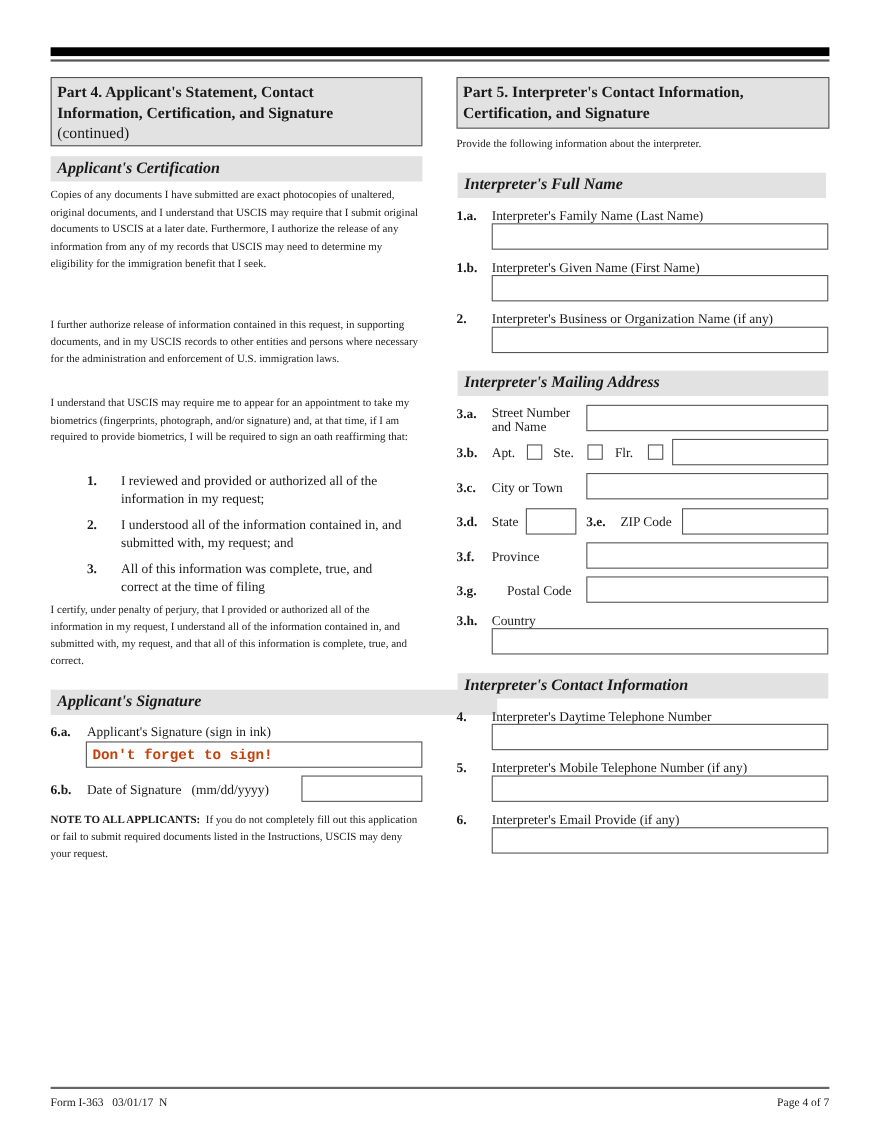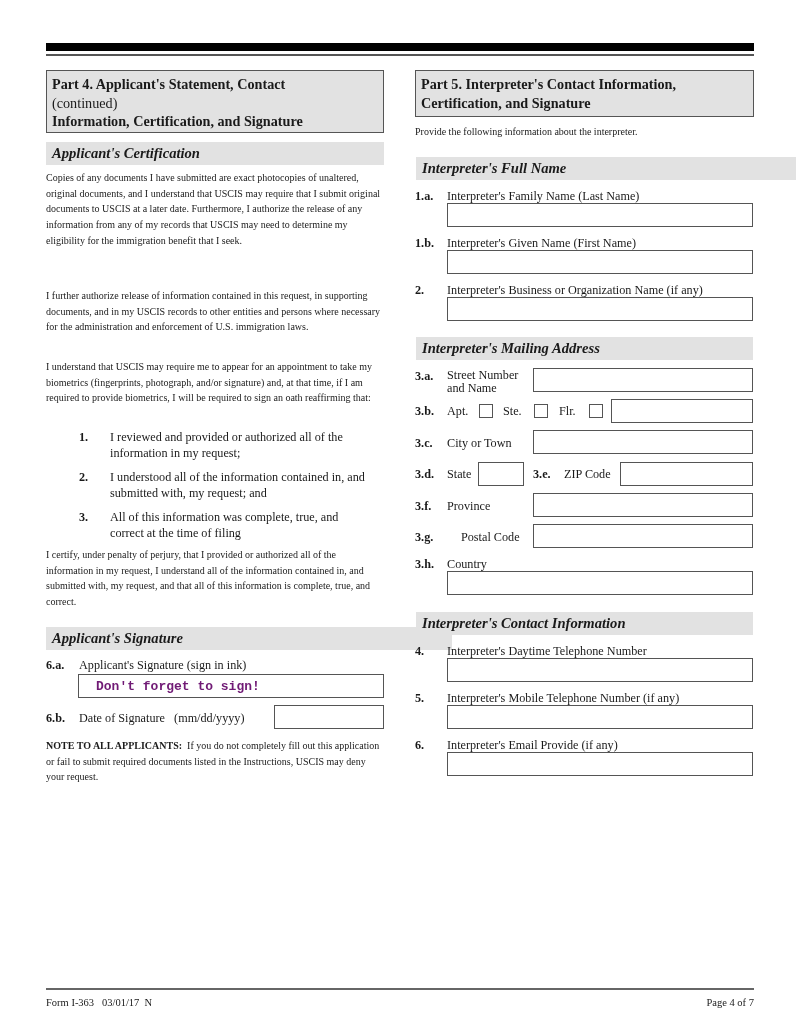--- a/index.html
+++ b/index.html
@@ -12,39 +12,39 @@
   .part-box { position: absolute; background: #e2e2e2; border: 1px solid #555; padding: 4px 5px; font-size: 14.2px; line-height: 18.5px; }
 
   .section-hdr { position: absolute; background: #e2e2e2; height: 23px; padding: 2px 6px; font-weight: bold; font-style: italic; font-size: 14.6px; line-height: 19px; }
 
   .para { position: absolute; font-size: 10px; line-height: 15.7px; }
   .num { position: absolute; font-weight: bold; font-size: 12.2px; }
   .lbl { position: absolute; font-size: 12.2px; line-height: 13px; }
   .field { position: absolute; border: 1px solid #555; background: #fff; height: 24px; }
   .chk { position: absolute; border: 1px solid #555; background: #fff; width: 14px; height: 14px; }
 
-  .sig-text { font-family: "Liberation Mono", monospace; font-weight: bold; color: #701a75; font-size: 13px; padding: 3px 17px; line-height: 17px; }
+  .sig-text { font-family: "Liberation Mono", monospace; font-weight: bold; color: #c2410c; font-size: 13px; padding: 3px 5px; line-height: 17px; }
 
   .list-num { position: absolute; font-weight: bold; }
   .list-txt { position: absolute; line-height: 15.7px; }
 
   .footer-rule { position: absolute; left: 46px; top: 988px; width: 708px; height: 2px; background: #666; }
   .footer-left { position: absolute; left: 46px; top: 995px; font-size: 10.5px; }
   .footer-right { position: absolute; right: 46px; top: 995px; font-size: 10.5px; }
 </style>
 </head>
 <body>
 
 <div class="top-rule-thick"></div>
 <div class="top-rule-thin"></div>
 
 <div class="part-box" style="left:46px; top:70px; width:338px; height:63px;">
   <div style="font-weight:bold;">Part 4.  Applicant's Statement, Contact</div>
+  <div style="font-weight:bold;">Information, Certification, and Signature</div>
   <div>(continued)</div>
-  <div style="font-weight:bold;">Information, Certification, and Signature</div>
 </div>
 
 <div class="section-hdr" style="left:46px; top:142px; width:338px;">Applicant's Certification</div>
 
 <div class="para" style="left:46px; top:170px; width:338px;">Copies of any documents I have submitted are exact photocopies of unaltered, original documents, and I understand that USCIS may require that I submit original documents to USCIS at a later date.  Furthermore, I authorize the release of any information from any of my records that USCIS may need to determine my eligibility for the immigration benefit that I seek.</div>
 <div class="para" style="left:46px; top:288px; width:338px;">I further authorize release of information contained in this request, in supporting documents, and in my USCIS records to other entities and persons where necessary for the administration and enforcement of U.S. immigration laws.</div>
 <div class="para" style="left:46px; top:359px; width:338px;">I understand that USCIS may require me to appear for an appointment to take my biometrics (fingerprints, photograph, and/or signature) and, at that time, if I am required to provide biometrics, I will be required to sign an oath reaffirming that:</div>
 
 <div class="list-num" style="left:79px; top:430px;">1.</div>
 <div class="list-txt" style="left:110px; top:430px; width:272px;">I reviewed and provided or authorized all of the information in my request;</div>
@@ -69,21 +69,21 @@
   <b>NOTE TO ALL APPLICANTS:</b><span style="white-space:pre-wrap;">  If you do not completely fill out this application or fail to submit required documents listed in the Instructions, USCIS may deny your request.</span>
 </div>
 
 <div class="part-box" style="left:415px; top:70px; width:339px; height:47px;">
   <div style="font-weight:bold;">Part 5.  Interpreter's Contact Information,</div>
   <div style="font-weight:bold;">Certification, and Signature</div>
 </div>
 
 <div class="para" style="left:415px; top:124px; width:339px;">Provide the following information about the interpreter.</div>
 
-<div class="section-hdr" style="left:416px; top:157px; width:380px;">Interpreter's Full Name</div>
+<div class="section-hdr" style="left:416px; top:157px; width:335px;">Interpreter's Full Name</div>
 
 <div class="num" style="left:415px; top:189px;">1.a.</div>
 <div class="lbl" style="left:447px; top:190px;">Interpreter's Family Name (Last Name)</div>
 <div class="field" style="left:447px; top:203px; width:306px;"></div>
 
 <div class="num" style="left:415px; top:236px;">1.b.</div>
 <div class="lbl" style="left:447px; top:237px;">Interpreter's Given Name (First Name)</div>
 <div class="field" style="left:447px; top:250px; width:306px;"></div>
 
 <div class="num" style="left:415px; top:283px;">2.</div>

